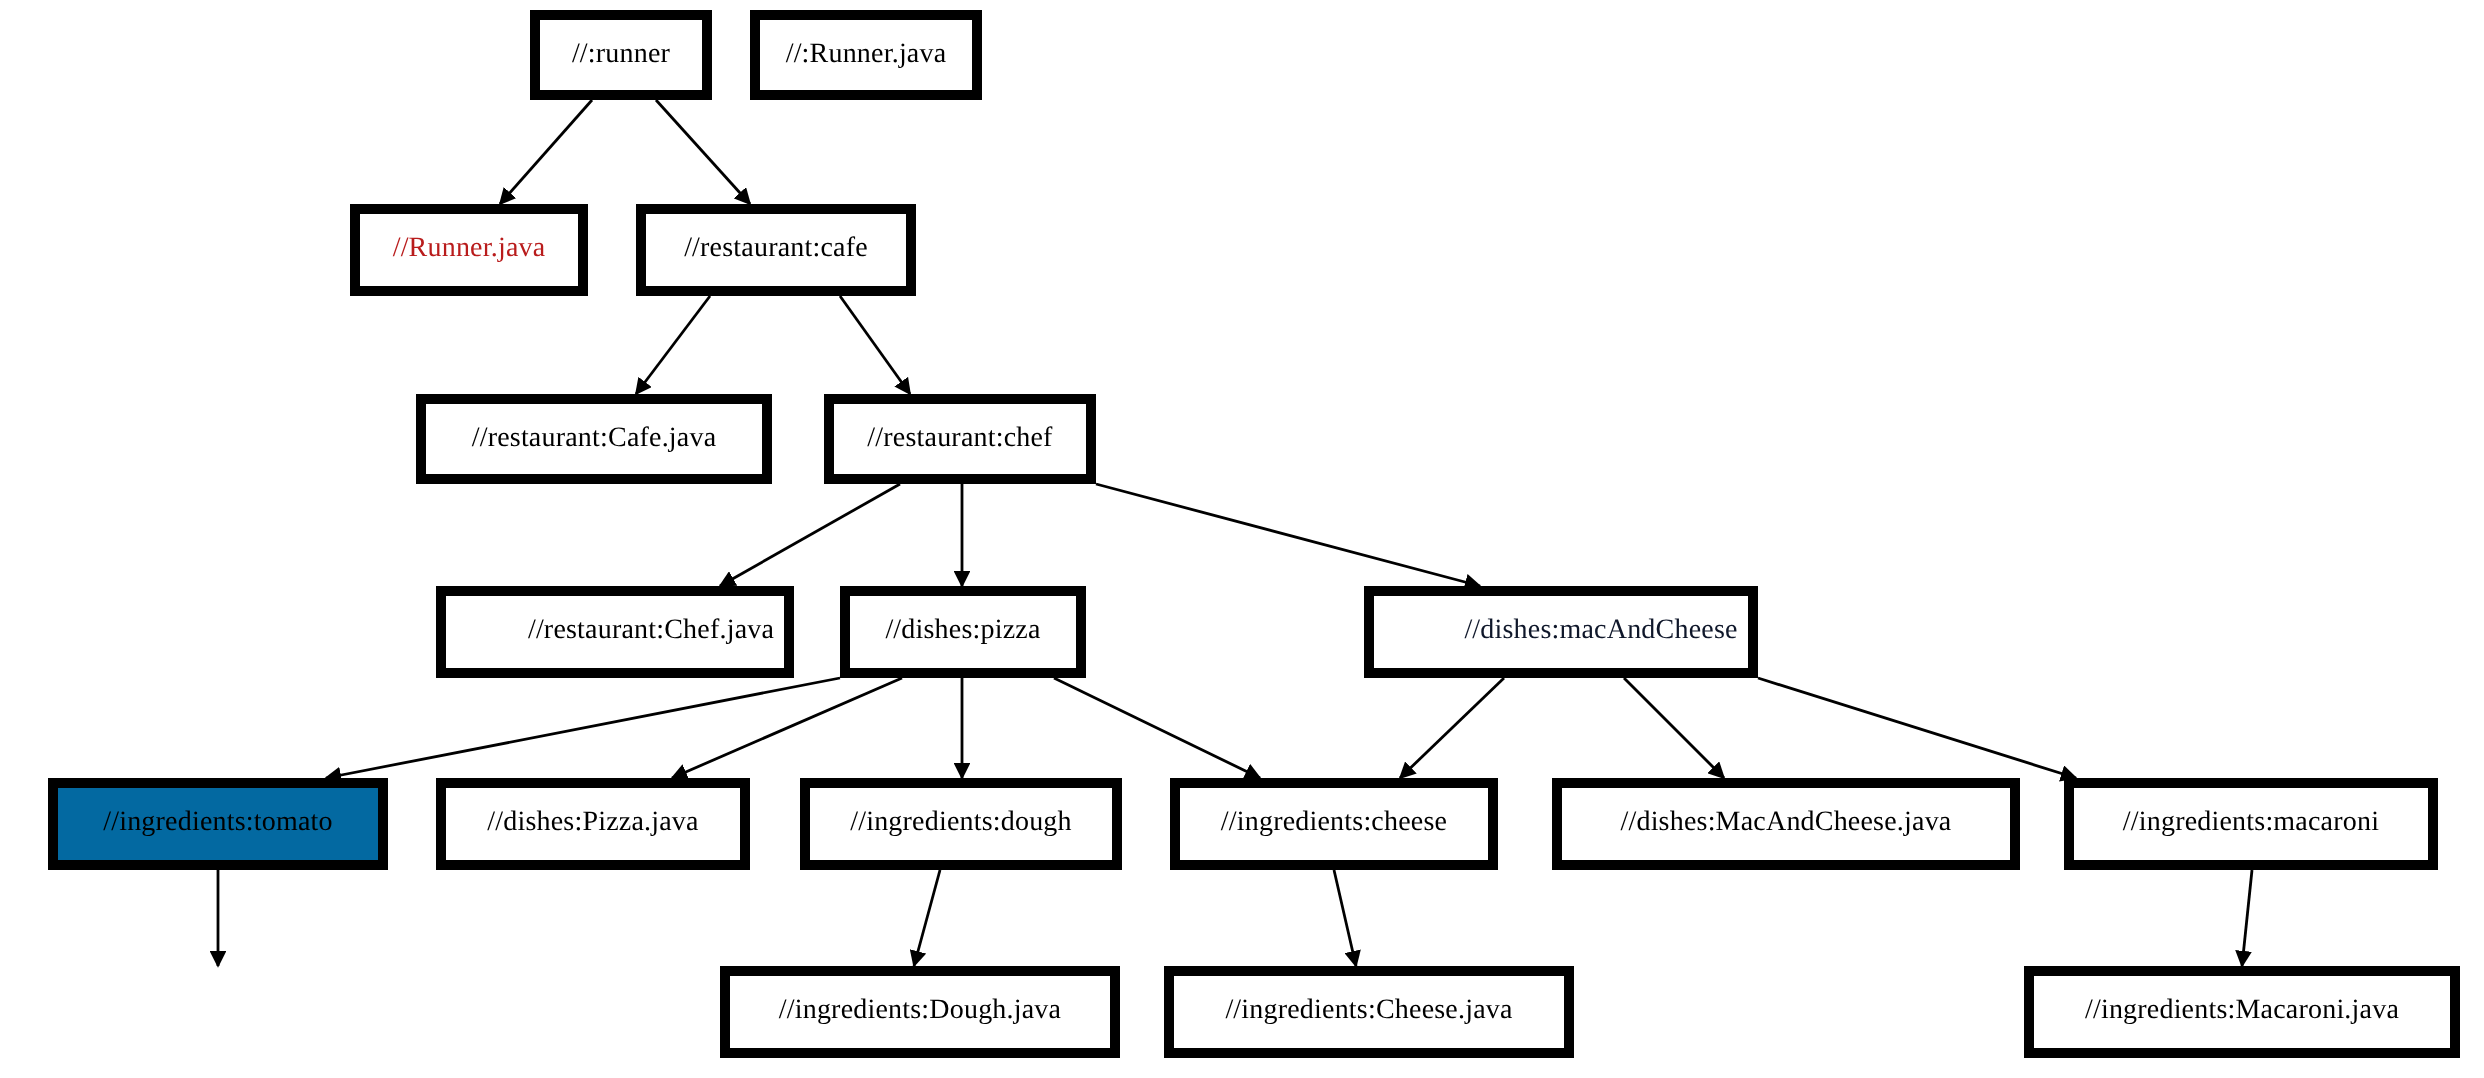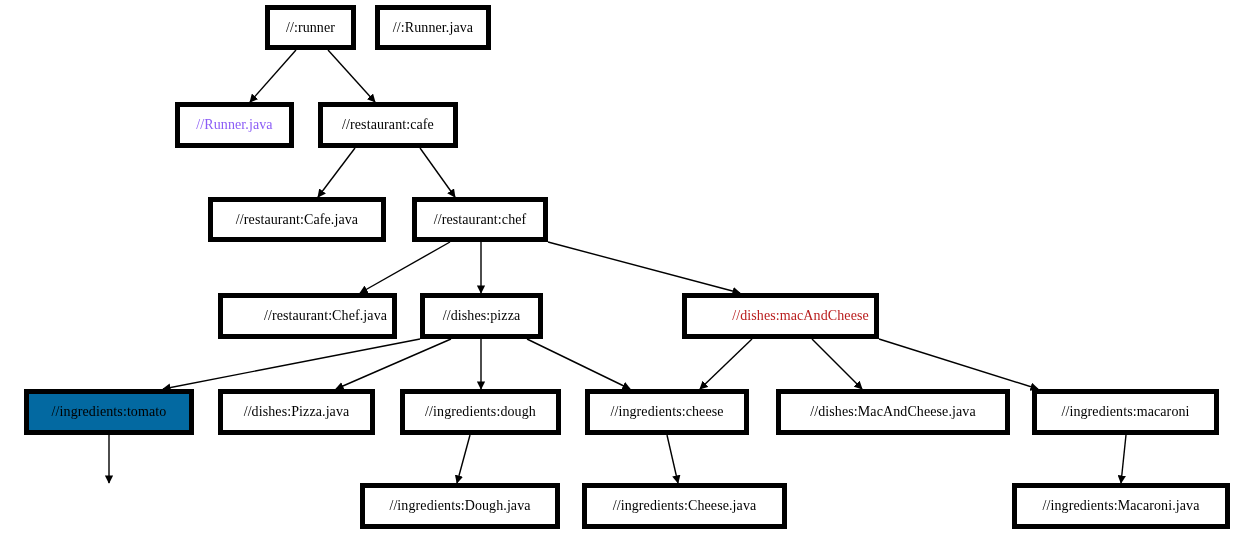--- a/index.html
+++ b/index.html
@@ -80,39 +80,39 @@
       </g>
   </svg>
   <div id="node-layer">
       <div class="graph-node" style="left: 265px; top: 5px; width: 91px; height: 45px; border-color: rgb(0, 0, 0); background: rgb(255, 255, 255);">
         <span class="graph-node-label" style="color: rgb(0, 0, 0);">//:runner</span>
       </div>
       <div class="graph-node" style="left: 375px; top: 5px; width: 116px; height: 45px; border-color: rgb(0, 0, 0); background: rgb(255, 255, 255);">
         <span class="graph-node-label" style="color: rgb(0, 0, 0);">//:Runner.java</span>
       </div>
       <div class="graph-node" style="left: 175px; top: 102px; width: 119px; height: 46px; border-color: rgb(0, 0, 0); background: rgb(255, 255, 255);">
-        <span class="graph-node-label" style="color: #8b5cf6;">//Runner.java</span>
+        <span class="graph-node-label" style="color: #b91c1c;">//Runner.java</span>
       </div>
       <div class="graph-node" style="left: 318px; top: 102px; width: 140px; height: 46px; border-color: rgb(0, 0, 0); background: rgb(255, 255, 255);">
         <span class="graph-node-label" style="color: rgb(0, 0, 0);">//restaurant:cafe</span>
       </div>
       <div class="graph-node" style="left: 208px; top: 197px; width: 178px; height: 45px; border-color: rgb(0, 0, 0); background: rgb(255, 255, 255);">
         <span class="graph-node-label" style="color: rgb(0, 0, 0);">//restaurant:Cafe.java</span>
       </div>
       <div class="graph-node" style="left: 412px; top: 197px; width: 136px; height: 45px; border-color: rgb(0, 0, 0); background: rgb(255, 255, 255);">
         <span class="graph-node-label" style="color: rgb(0, 0, 0);">//restaurant:chef</span>
       </div>
       <div class="graph-node" style="left: 218px; top: 293px; width: 179px; height: 46px; border-color: rgb(0, 0, 0); background: rgb(255, 255, 255); padding-left: 36px;">
         <span class="graph-node-label" style="color: rgb(0, 0, 0);">//restaurant:Chef.java</span>
       </div>
       <div class="graph-node" style="left: 420px; top: 293px; width: 123px; height: 46px; border-color: rgb(0, 0, 0); background: rgb(255, 255, 255);">
         <span class="graph-node-label" style="color: rgb(0, 0, 0);">//dishes:pizza</span>
       </div>
       <div class="graph-node" style="left: 682px; top: 293px; width: 197px; height: 46px; border-color: rgb(0, 0, 0); background: rgb(255, 255, 255);">
-        <span class="graph-node-label" style="color: #b91c1c; margin-left: 40px;">//dishes:macAndCheese</span>
+        <span class="graph-node-label" style="color: #0f172a; margin-left: 40px;">//dishes:macAndCheese</span>
       </div>
       <div class="graph-node" style="left: 24px; top: 389px; width: 170px; height: 46px; border-color: rgb(0, 0, 0); background: #0369a1;">
         <span class="graph-node-label" style="color: rgb(0, 0, 0);">//ingredients:tomato</span>
       </div>
       <div class="graph-node" style="left: 218px; top: 389px; width: 157px; height: 46px; border-color: rgb(0, 0, 0); background: rgb(255, 255, 255);">
         <span class="graph-node-label" style="color: rgb(0, 0, 0);">//dishes:Pizza.java</span>
       </div>
       <div class="graph-node" style="left: 400px; top: 389px; width: 161px; height: 46px; border-color: rgb(0, 0, 0); background: rgb(255, 255, 255);">
         <span class="graph-node-label" style="color: rgb(0, 0, 0);">//ingredients:dough</span>
       </div>

